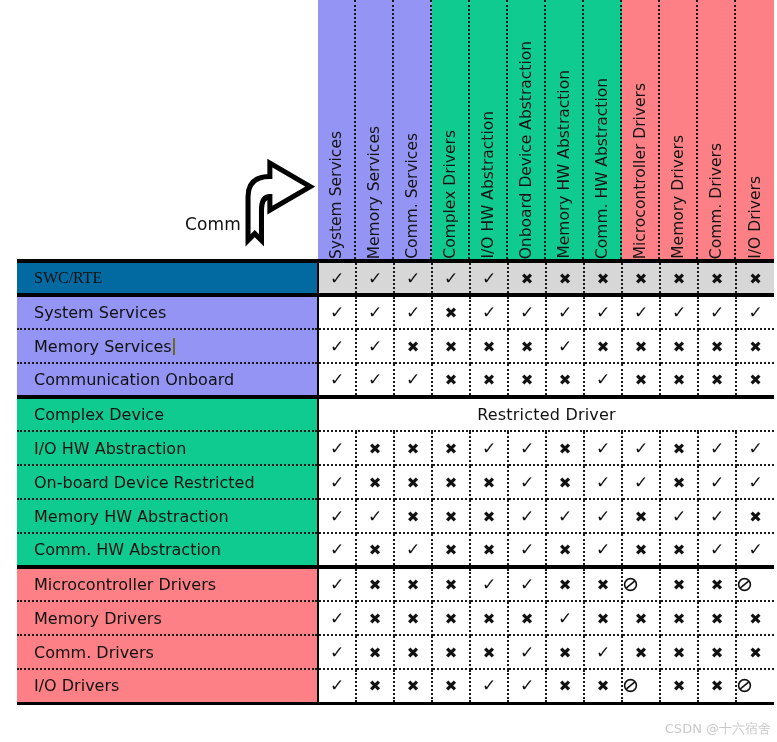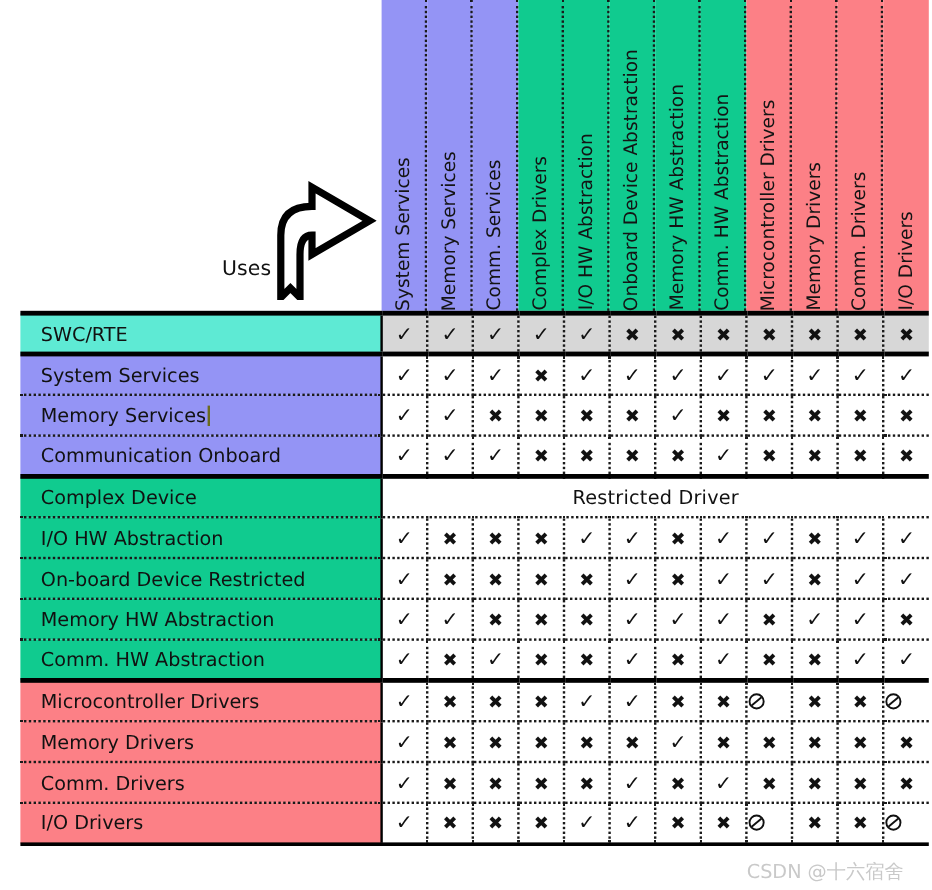--- a/index.html
+++ b/index.html
@@ -79,21 +79,21 @@
     width:301px;
     text-align:left !important;
     padding-left:17px !important;
     font-size:16.5px;
     color:#141414;
     white-space:nowrap;
     border-right:2px solid #000 !important;
   }
   .cell{width:38px;}
   .row-swc td{background:#d7d7d7;}
-  .row-swc .rowlabel{background:#5eead4;}
+  .row-swc .rowlabel{background:#0369a1;font-family:Liberation Serif, serif;}
   .r-purple .rowlabel{background:#9494f5;}
   .r-green  .rowlabel{background:#10cb8f;}
   .r-red    .rowlabel{background:#fc8086;}
   .r-purple .cell,.r-green .cell,.r-red .cell{background:#ffffff;}
 
   
   tr.grp-top td{border-top:4px solid #000;}
   .matrix{border-top:3px solid #000;border-bottom:3px solid #000;}
 
   .restricted{
@@ -110,35 +110,35 @@
     display:inline-block;
     width:2px;height:17px;
     background:#6b6b1f;
     vertical-align:-3px;
     margin-left:1px;
   }
 
   
   .watermark{
     position:absolute;
-    right:24px;bottom:4px;
-    font-size:16px;
+    right:6px;bottom:4px;
+    font-size:13px;
     color:#c9c9c9;
     white-space:nowrap;
     pointer-events:none;
     text-align:center;
   }
 </style>
 </head>
 <body>
 
 <div id="root">
 
   <div class="uses-legend">
-    <span class="uses-label">Uses</span>
+    <span class="uses-label">Comm</span>
     <svg class="uses-arrow" viewBox="0 0 86 100">
       <path d="M6 98 L6 46 Q6 22 32 22 L32 6 L80 34 L32 62 L32 46 Q22 46 22 62 L22 98 L14 90 Z" fill="#ffffff" stroke="#000000" stroke-width="6" stroke-linejoin="miter"></path>
     </svg>
   </div>
 
   <div class="colhead-band">
       <div class="colhead g-purple">
         <span class="vtext">System Services</span>
       </div>
       <div class="colhead g-purple">

